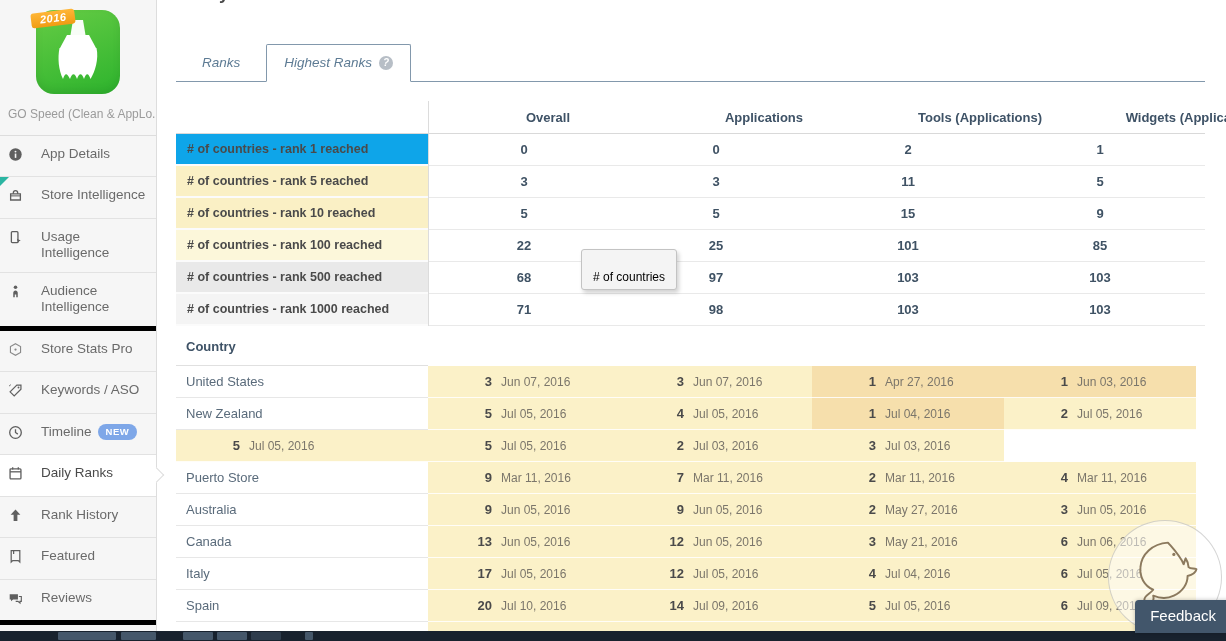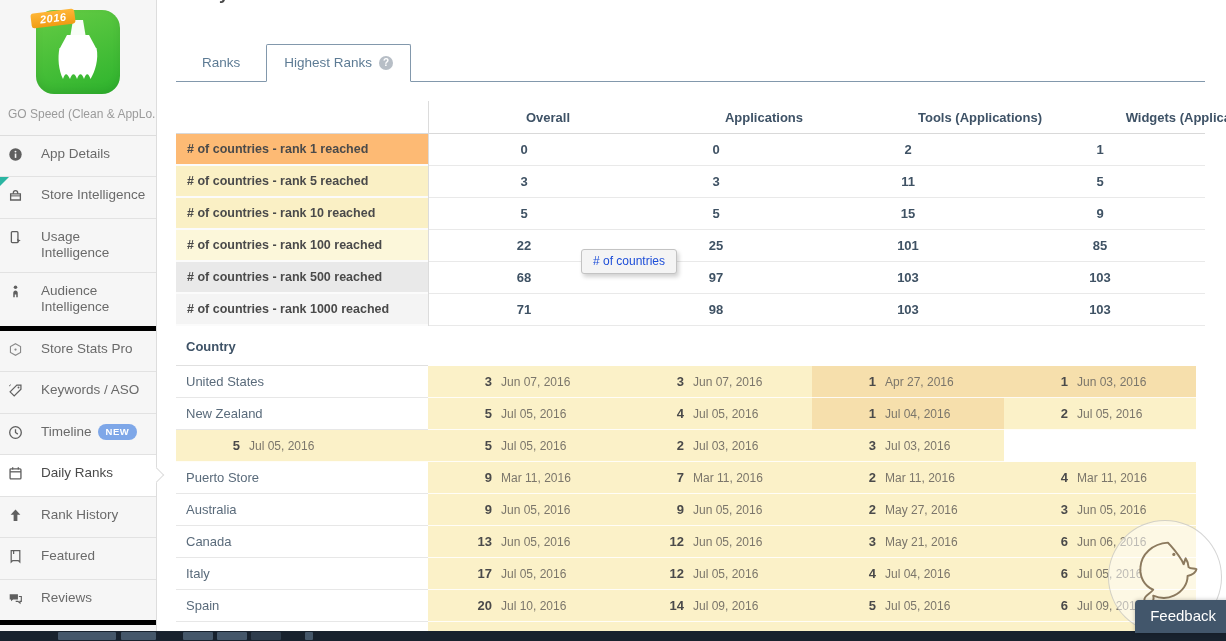--- a/index.html
+++ b/index.html
@@ -33,21 +33,21 @@
   .badge-new { display:inline-block; margin-left:6px; padding:2px 8px 3px;
                background:#7ea7e8; color:#fff; font-size:9.5px; font-weight:bold;
                border-radius:9px; letter-spacing:.5px; vertical-align:1px; }
 
   
   .main { position:absolute; left:158px; top:0; right:0; bottom:0; background:#fff; }
   .clipped-heading { position:absolute; top:-17px; left:28px; font-size:18px;
                      font-weight:bold; color:#4a4a4a; }
 
   .tabbar { display:flex; align-items:flex-end; margin:44px 21px 0 18px; height:38px;
-            border-bottom:1px solid #8298ac; }
+            border-bottom:1px solid #8298ac;font-style:italic; }
   .tab { padding:0 26px; line-height:36px; font-size:13.5px; color:#5d7b94; cursor:pointer; }
   .tab.active { display:flex; align-items:center; gap:7px; padding:0 17px;
                 border:1px solid #8298ac; border-bottom:1px solid #fff;
                 border-radius:2px 2px 0 0; background:#fff; margin-bottom:-1px; height:38px; }
   .help-dot { width:14px; height:14px; border-radius:50%; background:#b7bec6; color:#fff;
               font-size:10px; font-weight:bold; text-align:center; line-height:14px; }
 
   .table-wrap { margin:19px 21px 0 18px; }
   .grid-row { display:grid; grid-template-columns:252px 192px 192px 192px 192px 9px; }
   .hdr-row { height:33px; align-items:center; border-bottom:1px solid #d9d9d9;gap:24px; }
@@ -55,40 +55,40 @@
 
   .summary { position:relative; }
   .summary::before { content:""; position:absolute; left:252px; top:-33px; bottom:0;
                      width:1px; background:#dcdcdc; }
   .srow { height:32px; }
   .srow .lbl { display:flex; align-items:center; padding-left:11px; font-size:12.5px;
                font-weight:bold; color:#4a4a4a; border-bottom:2px solid #fbfbfb; }
   .srow .val { display:flex; align-items:center; justify-content:center; font-size:13px;
                font-weight:bold; color:#3f5264; border-bottom:1px solid #e9e9e9; }
   .srow .filler { border-bottom:1px solid #e9e9e9; }
-  .shade-amber { background:#fdba74; }
+  .shade-amber { background:#0ea5e9; }
   .shade-yellow { background:#faf0c5; }
   .shade-pale { background:#fcf7da; }
   .shade-gray { background:#e9e9e9; }
   .shade-light { background:#f4f4f4; }
 
   .country-title { padding:13px 0 11px 10px; font-size:13px; font-weight:bold;
                    color:#3e5266; border-bottom:1px solid #e0e0e0; width:252px; }
   .crow { height:32px; }
   .crow .cname { display:flex; align-items:center; padding-left:10px; font-size:13px;
                  color:#5a6b7b; border-bottom:1px solid #e7e7e7; }
   .crow .ccell { display:flex; align-items:center; background:#fbf1c8;
                  border-bottom:1px solid rgba(255,255,255,.85); }
   .crow .ccell.hl { background:#f6dfac; }
   .crow .rank { width:64px; text-align:right; font-size:13px; font-weight:bold; color:#4a4a4a; }
   .crow .date { margin-left:9px; font-size:12px; color:#7b766b; }
 
   .tooltip { position:absolute; left:423px; top:249px; z-index:4;
              background:#f4f4f4; border:1px solid #c3c3c3; border-radius:3px;
-             padding:4px 11px 5px; font-size:12px; color:#1d4ed8;
+             padding:20px 11px 5px; font-size:12px; color:#000000;
              box-shadow:2px 3px 4px rgba(0,0,0,.18); }
 
   
   .watermark { position:absolute; left:1108px; top:520px; width:114px; height:114px;
                border-radius:50%; background:rgba(255,255,255,.5);
                border:1px solid rgba(160,160,160,.45); z-index:4; }
   .wm-text { position:absolute; left:1136px; top:598px; z-index:4; font-size:12px;
              color:#8f8f8f; letter-spacing:6px; }
   .feedback-btn { position:absolute; right:-16px; bottom:8px; z-index:6;
                   background:#42566b; color:#fff; font-size:15px;

